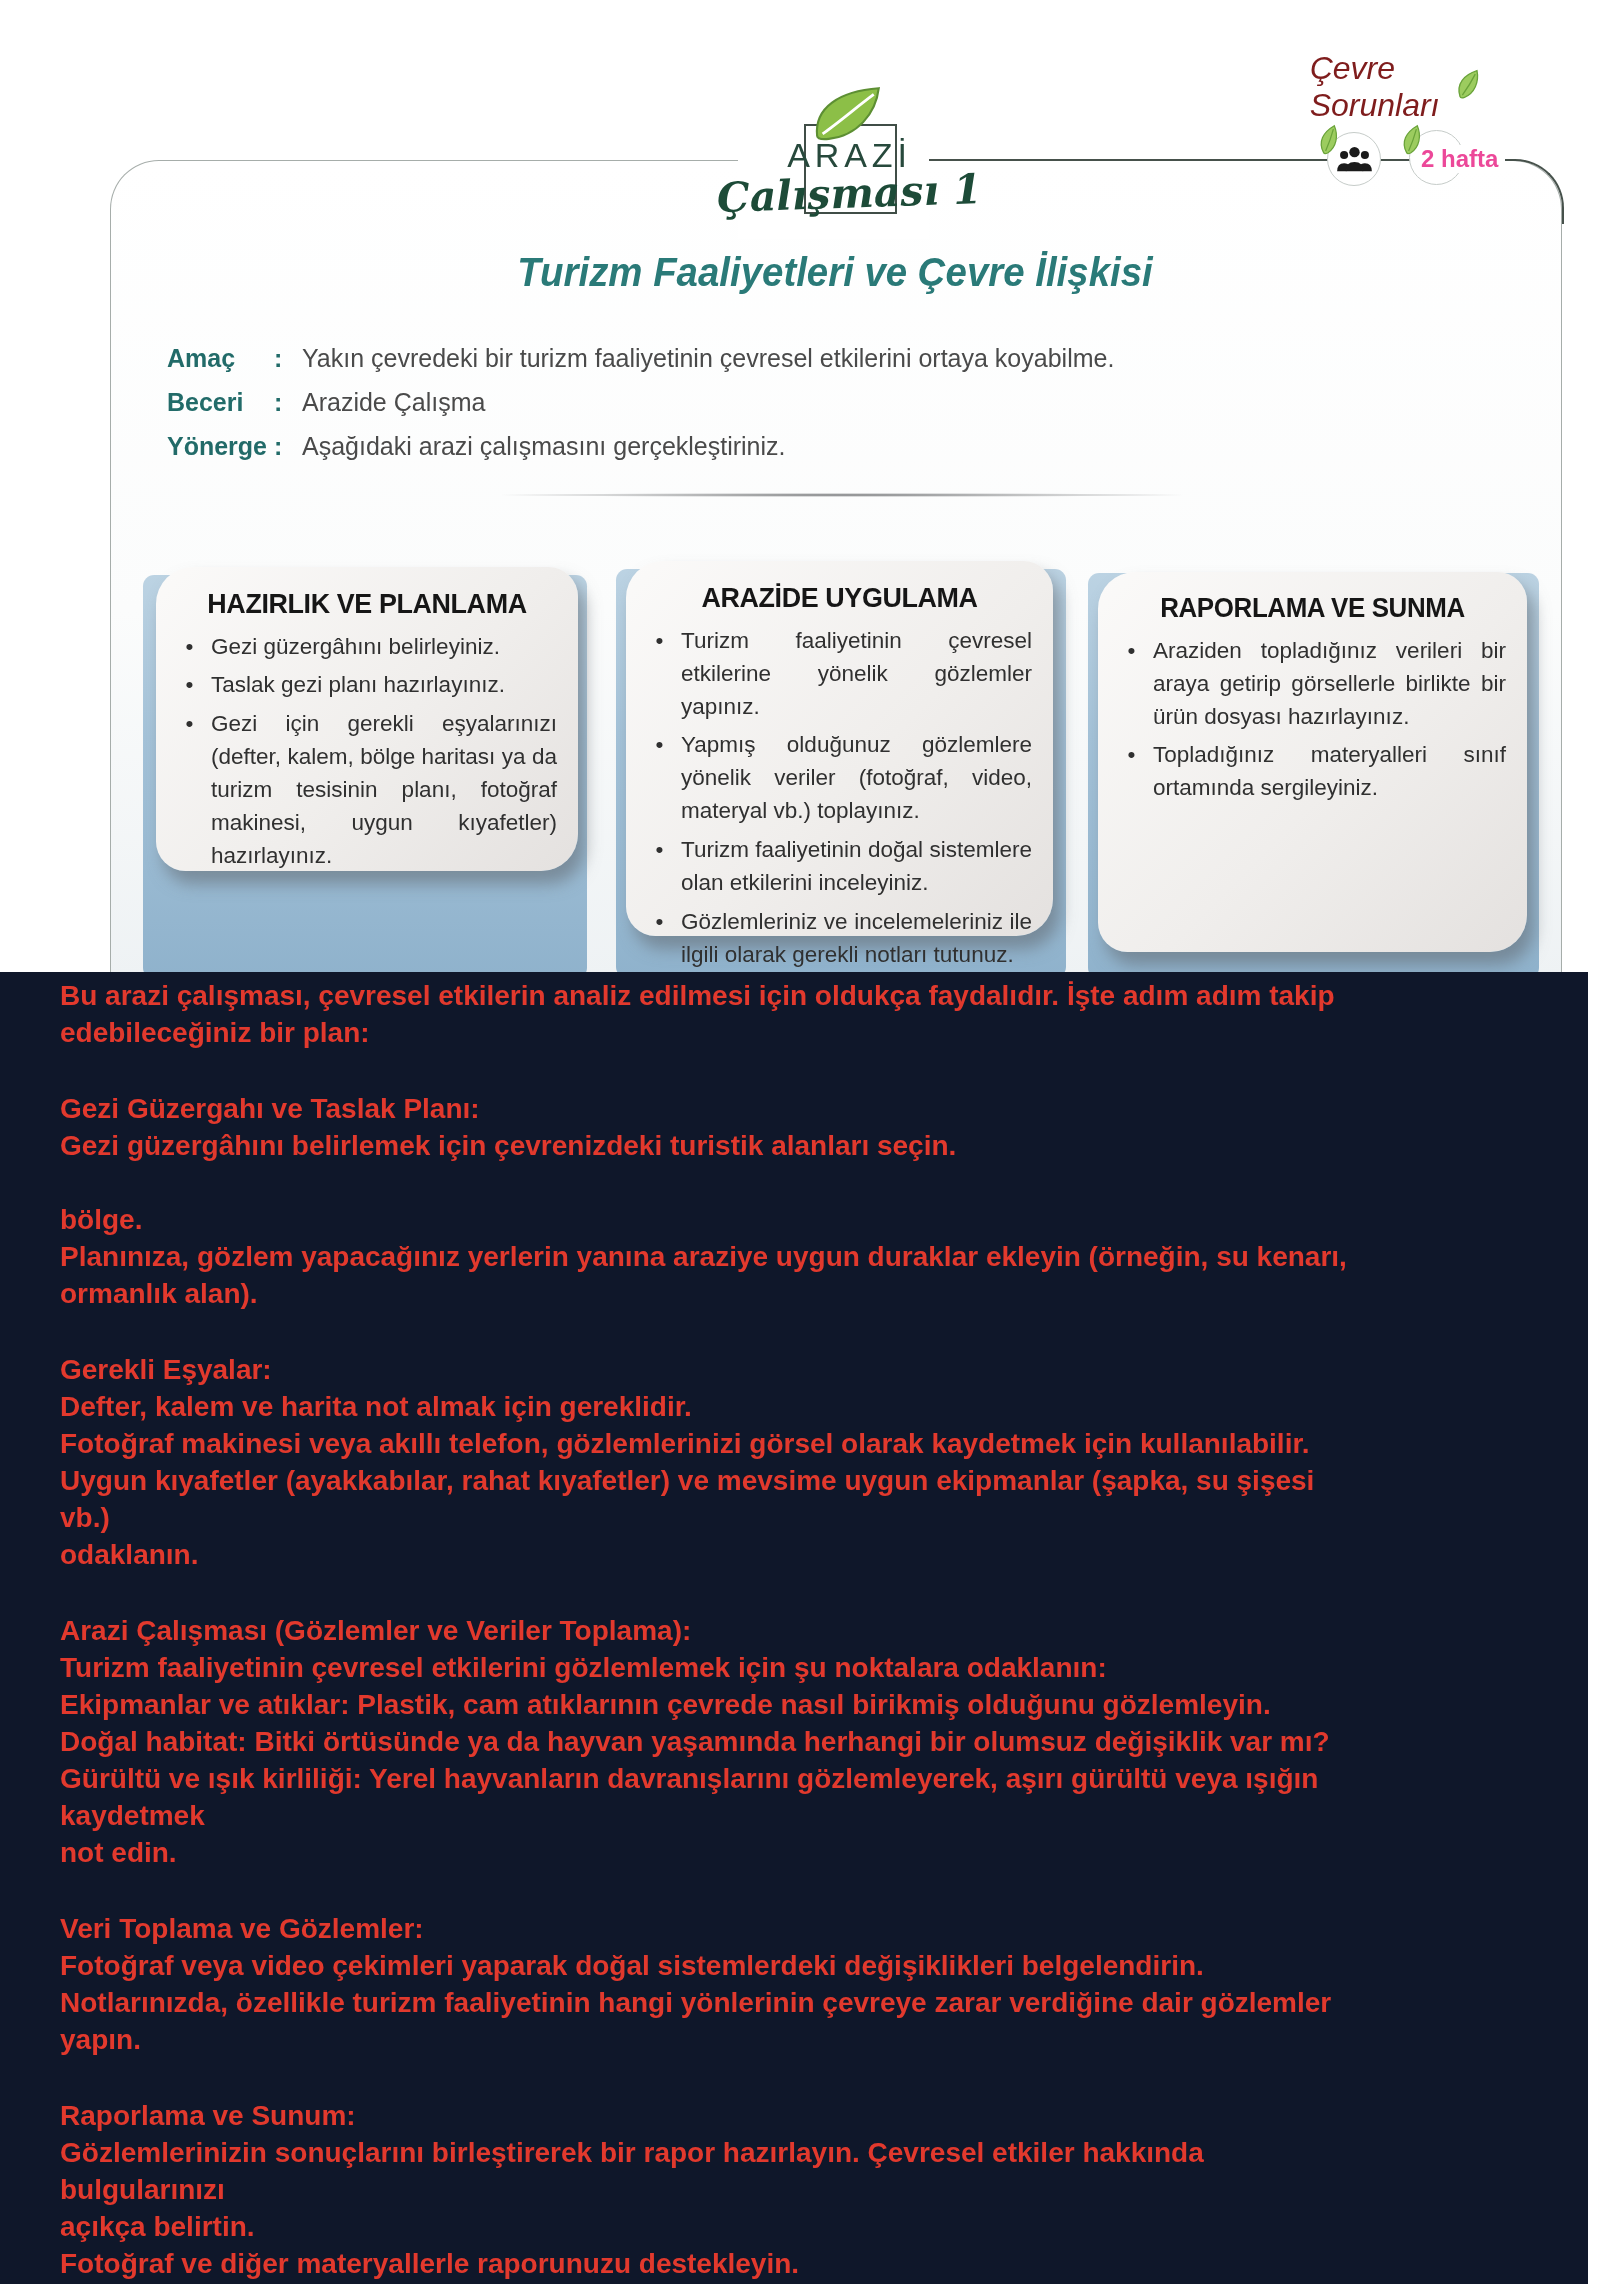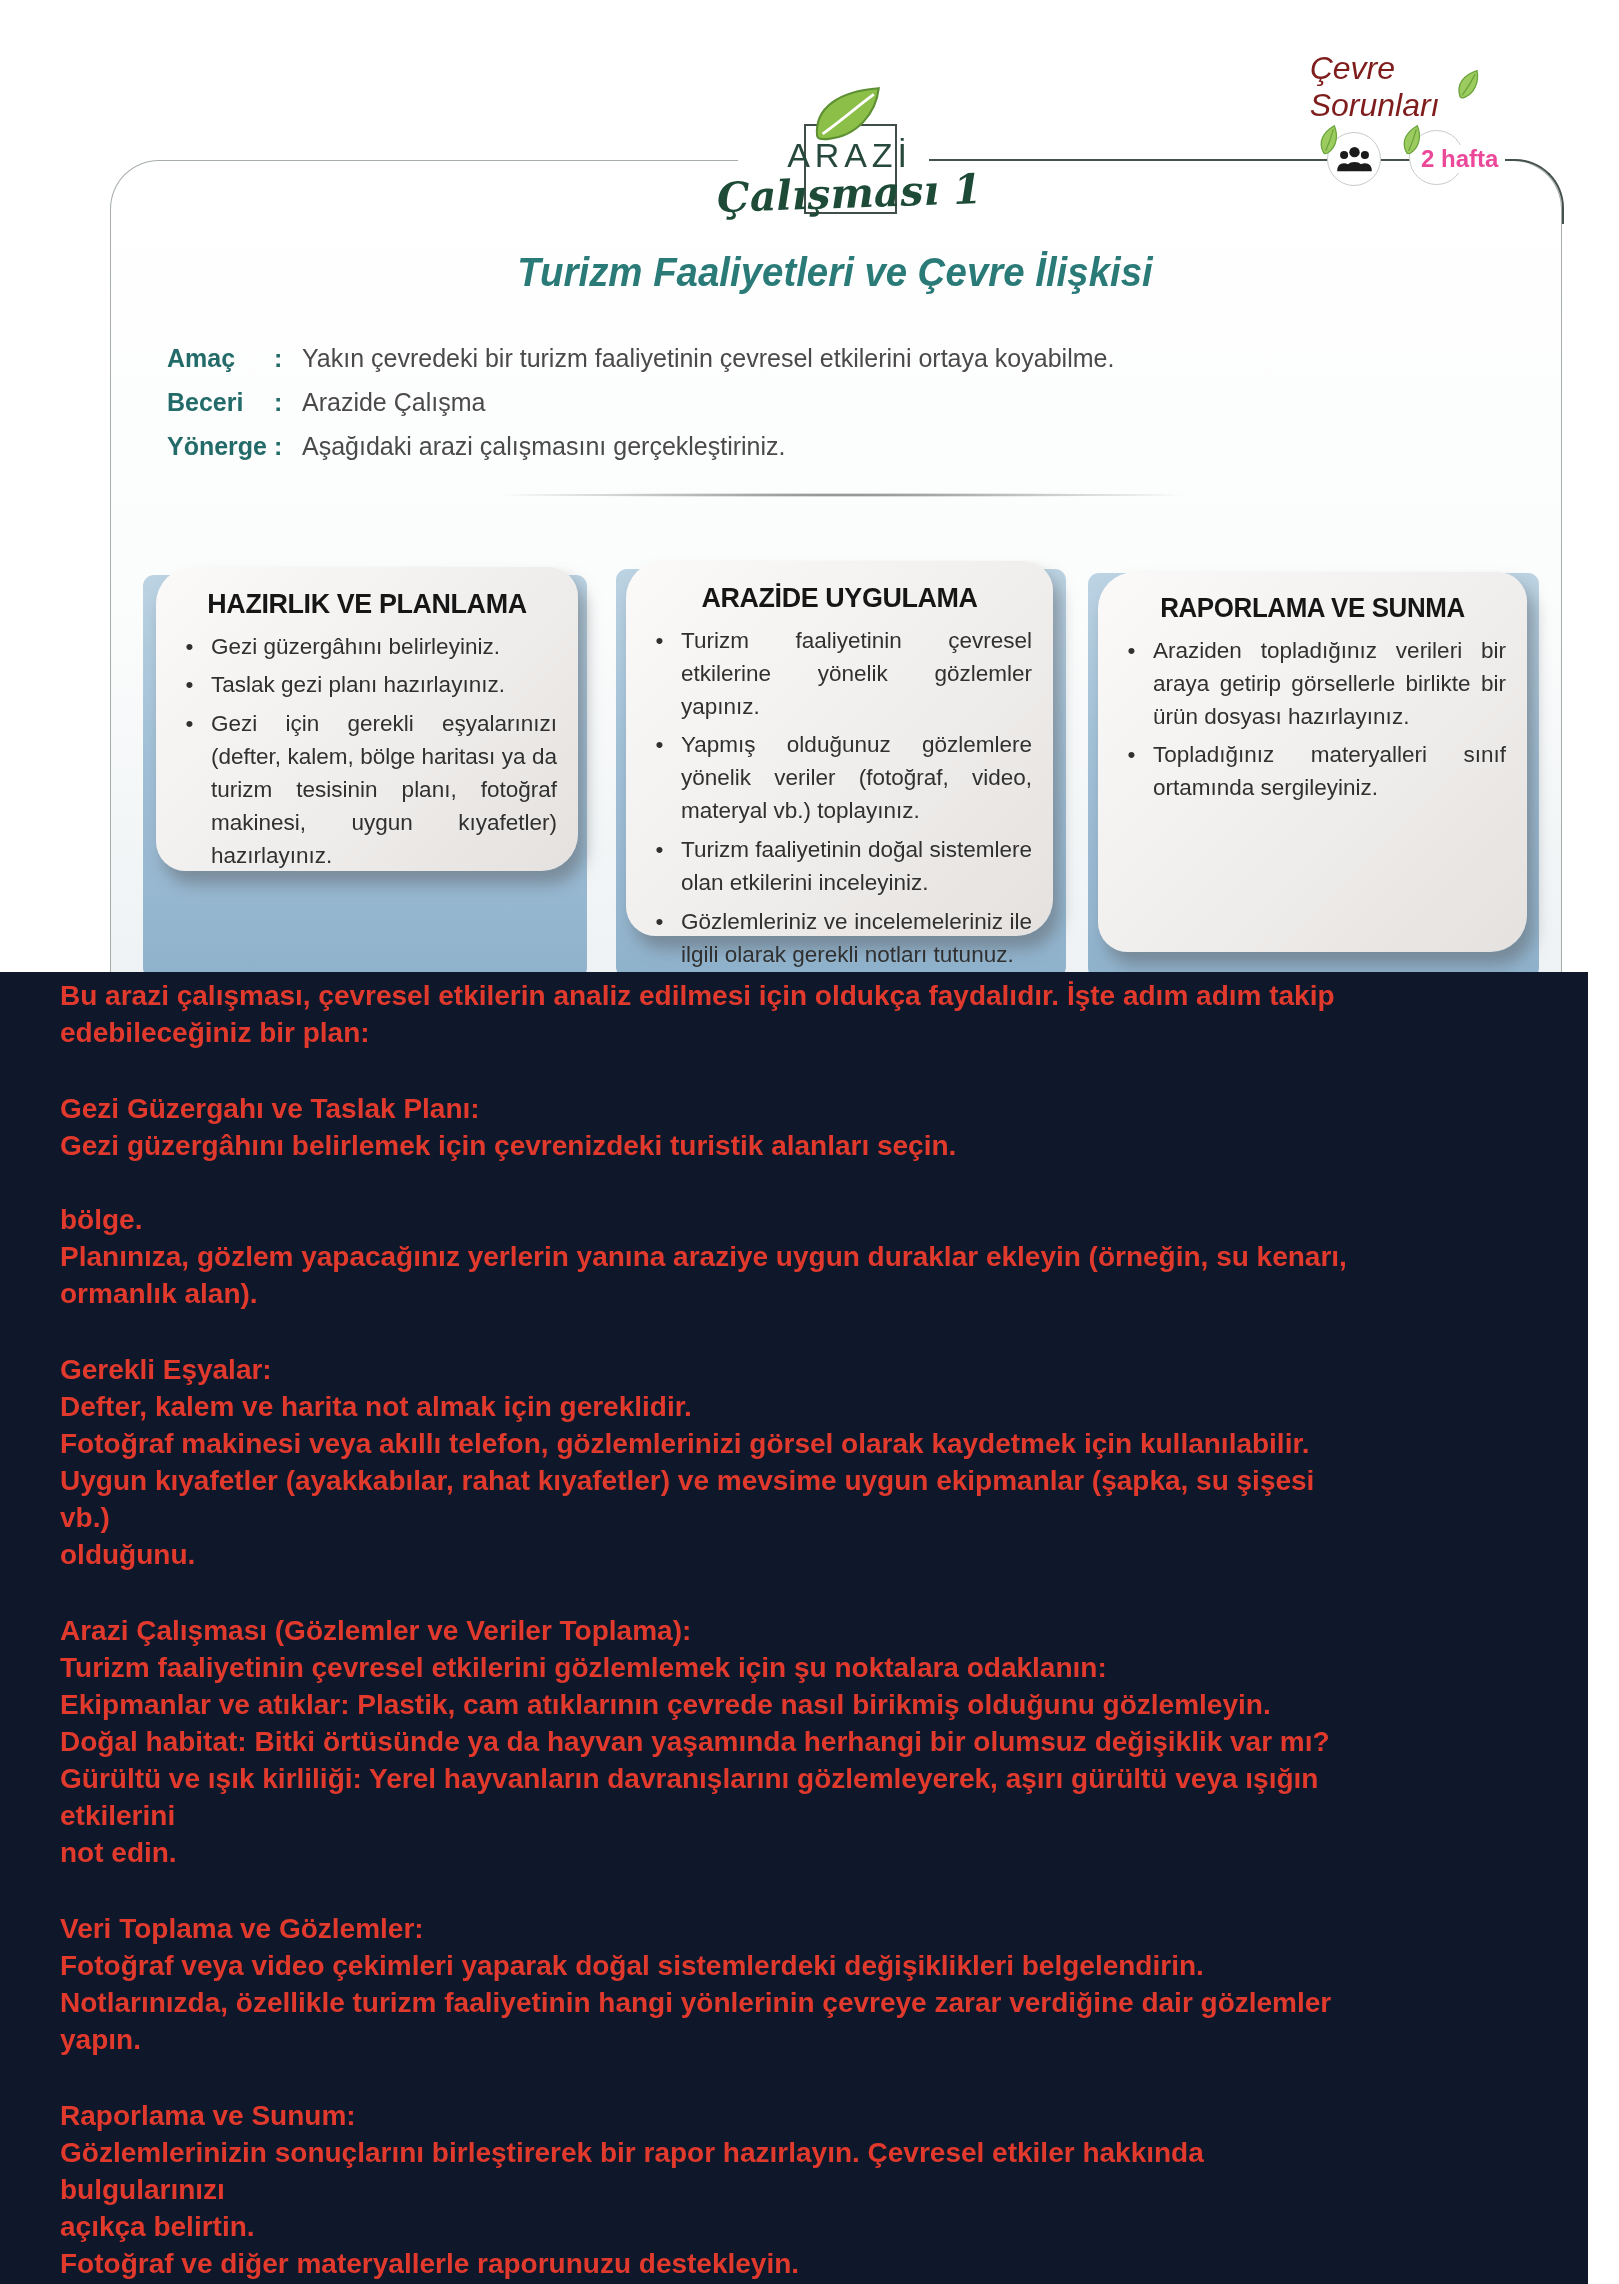--- a/index.html
+++ b/index.html
@@ -240,29 +240,29 @@
     <span class="line">bölge.</span><br>
     <span class="line">Planınıza, gözlem yapacağınız yerlerin yanına araziye uygun duraklar ekleyin (örneğin, su kenarı,</span><br>
     <span class="line">ormanlık alan).</span>
   </p>
   <p>
     <span class="line">Gerekli Eşyalar:</span><br>
     <span class="line">Defter, kalem ve harita not almak için gereklidir.</span><br>
     <span class="line">Fotoğraf makinesi veya akıllı telefon, gözlemlerinizi görsel olarak kaydetmek için kullanılabilir.</span><br>
     <span class="line">Uygun kıyafetler (ayakkabılar, rahat kıyafetler) ve mevsime uygun ekipmanlar (şapka, su şişesi</span><br>
     <span class="line">vb.)</span><br>
-    <span class="line">olduğunu.</span>
+    <span class="line">odaklanın.</span>
   </p>
   <p>
     <span class="line">Arazi Çalışması (Gözlemler ve Veriler Toplama):</span><br>
     <span class="line">Turizm faaliyetinin çevresel etkilerini gözlemlemek için şu noktalara odaklanın:</span><br>
     <span class="line">Ekipmanlar ve atıklar: Plastik, cam atıklarının çevrede nasıl birikmiş olduğunu gözlemleyin.</span><br>
     <span class="line">Doğal habitat: Bitki örtüsünde ya da hayvan yaşamında herhangi bir olumsuz değişiklik var mı?</span><br>
     <span class="line">Gürültü ve ışık kirliliği: Yerel hayvanların davranışlarını gözlemleyerek, aşırı gürültü veya ışığın</span><br>
-    <span class="line">etkilerini</span><br>
+    <span class="line">kaydetmek</span><br>
     <span class="line">not edin.</span>
   </p>
   <p>
     <span class="line">Veri Toplama ve Gözlemler:</span><br>
     <span class="line">Fotoğraf veya video çekimleri yaparak doğal sistemlerdeki değişiklikleri belgelendirin.</span><br>
     <span class="line">Notlarınızda, özellikle turizm faaliyetinin hangi yönlerinin çevreye zarar verdiğine dair gözlemler</span><br>
     <span class="line">yapın.</span>
   </p>
   <p>
     <span class="line">Raporlama ve Sunum:</span><br>

